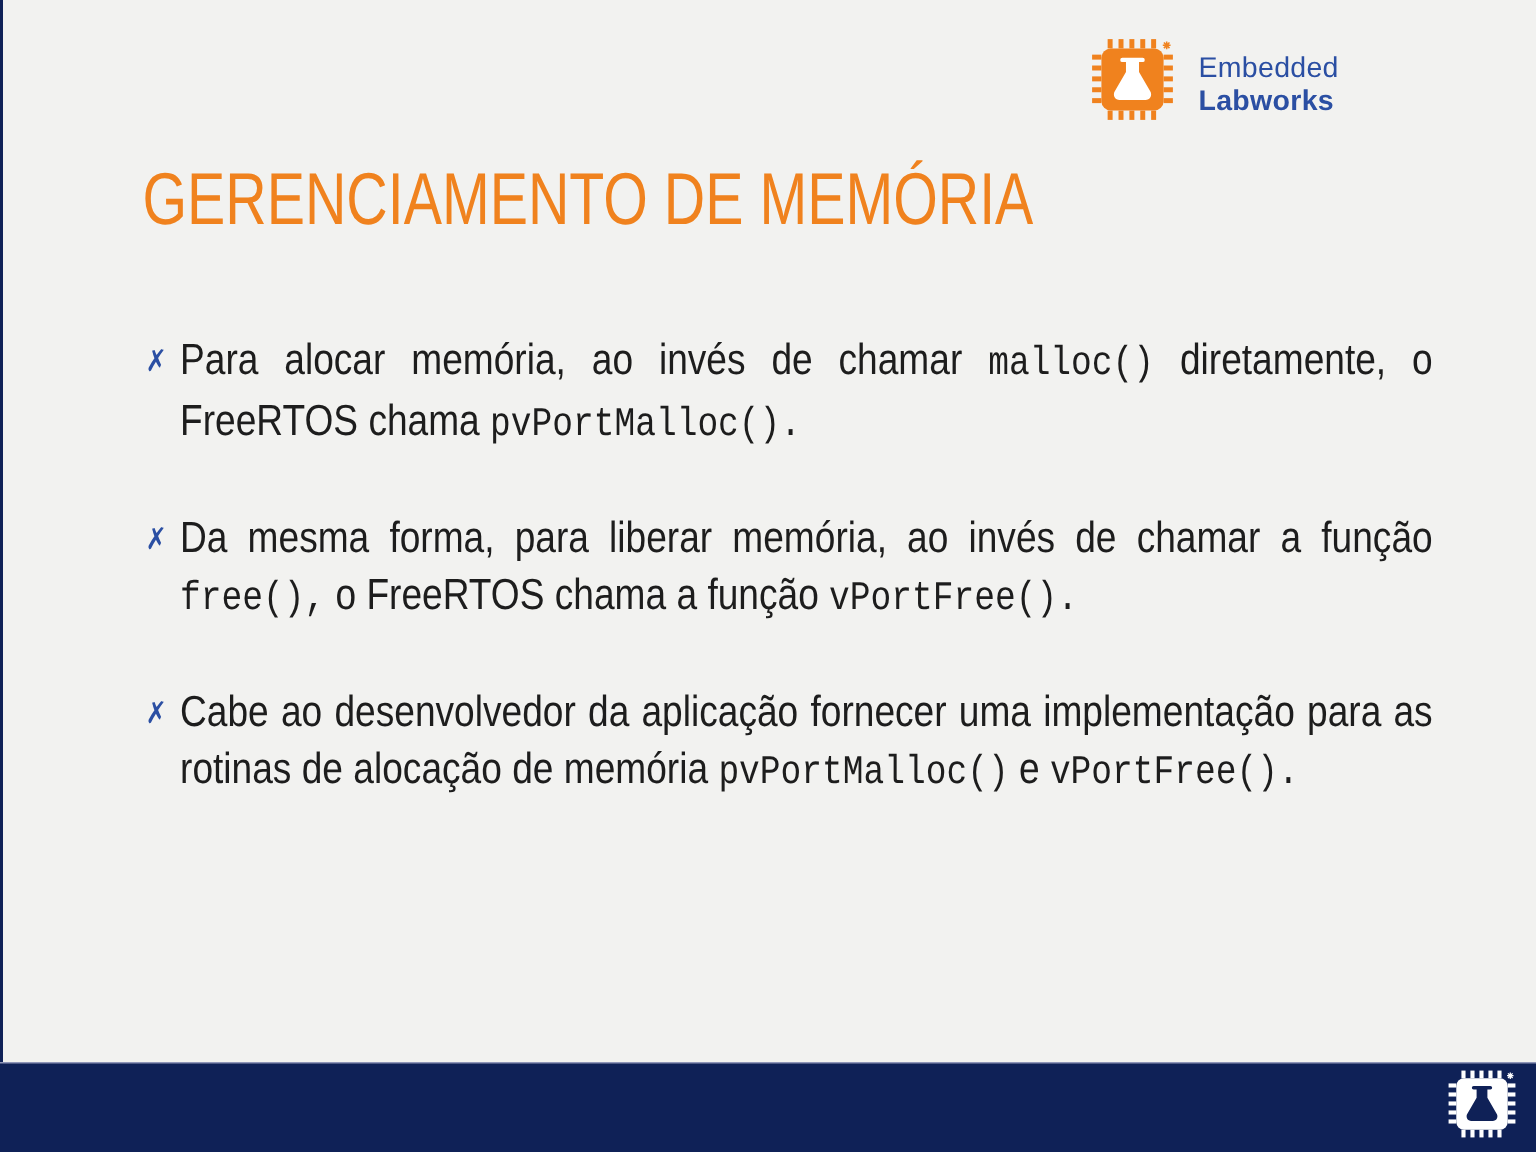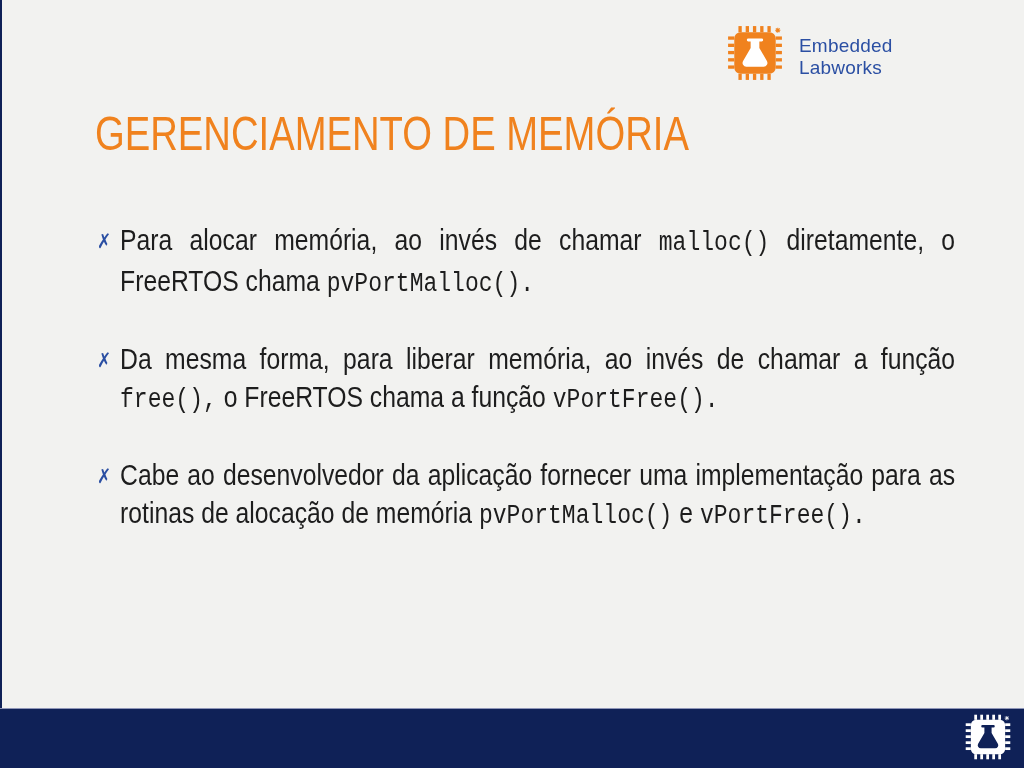--- a/index.html
+++ b/index.html
@@ -28,21 +28,21 @@
   
   .logo {
     position: absolute; top: 24px; left: 726px;
     display: flex; align-items: flex-start; gap: 15px;
   }
   .logo-text {
     margin-top: 11px;
     color: var(--brand-blue);
     font-size: 19px; line-height: 22px; letter-spacing: 0.2px;
   }
-  .logo-text .l2 { font-weight: normal; }
+  .logo-text .l2 { font-weight: bold; }
 
   
   .title {
     position: absolute; left: 95px; top: 104px; margin: 0;
     font-weight: 400;
     font-size: 49px; line-height: 58px;
     color: var(--accent);
     transform: scaleX(0.78); transform-origin: left top;
     white-space: nowrap;
   }

